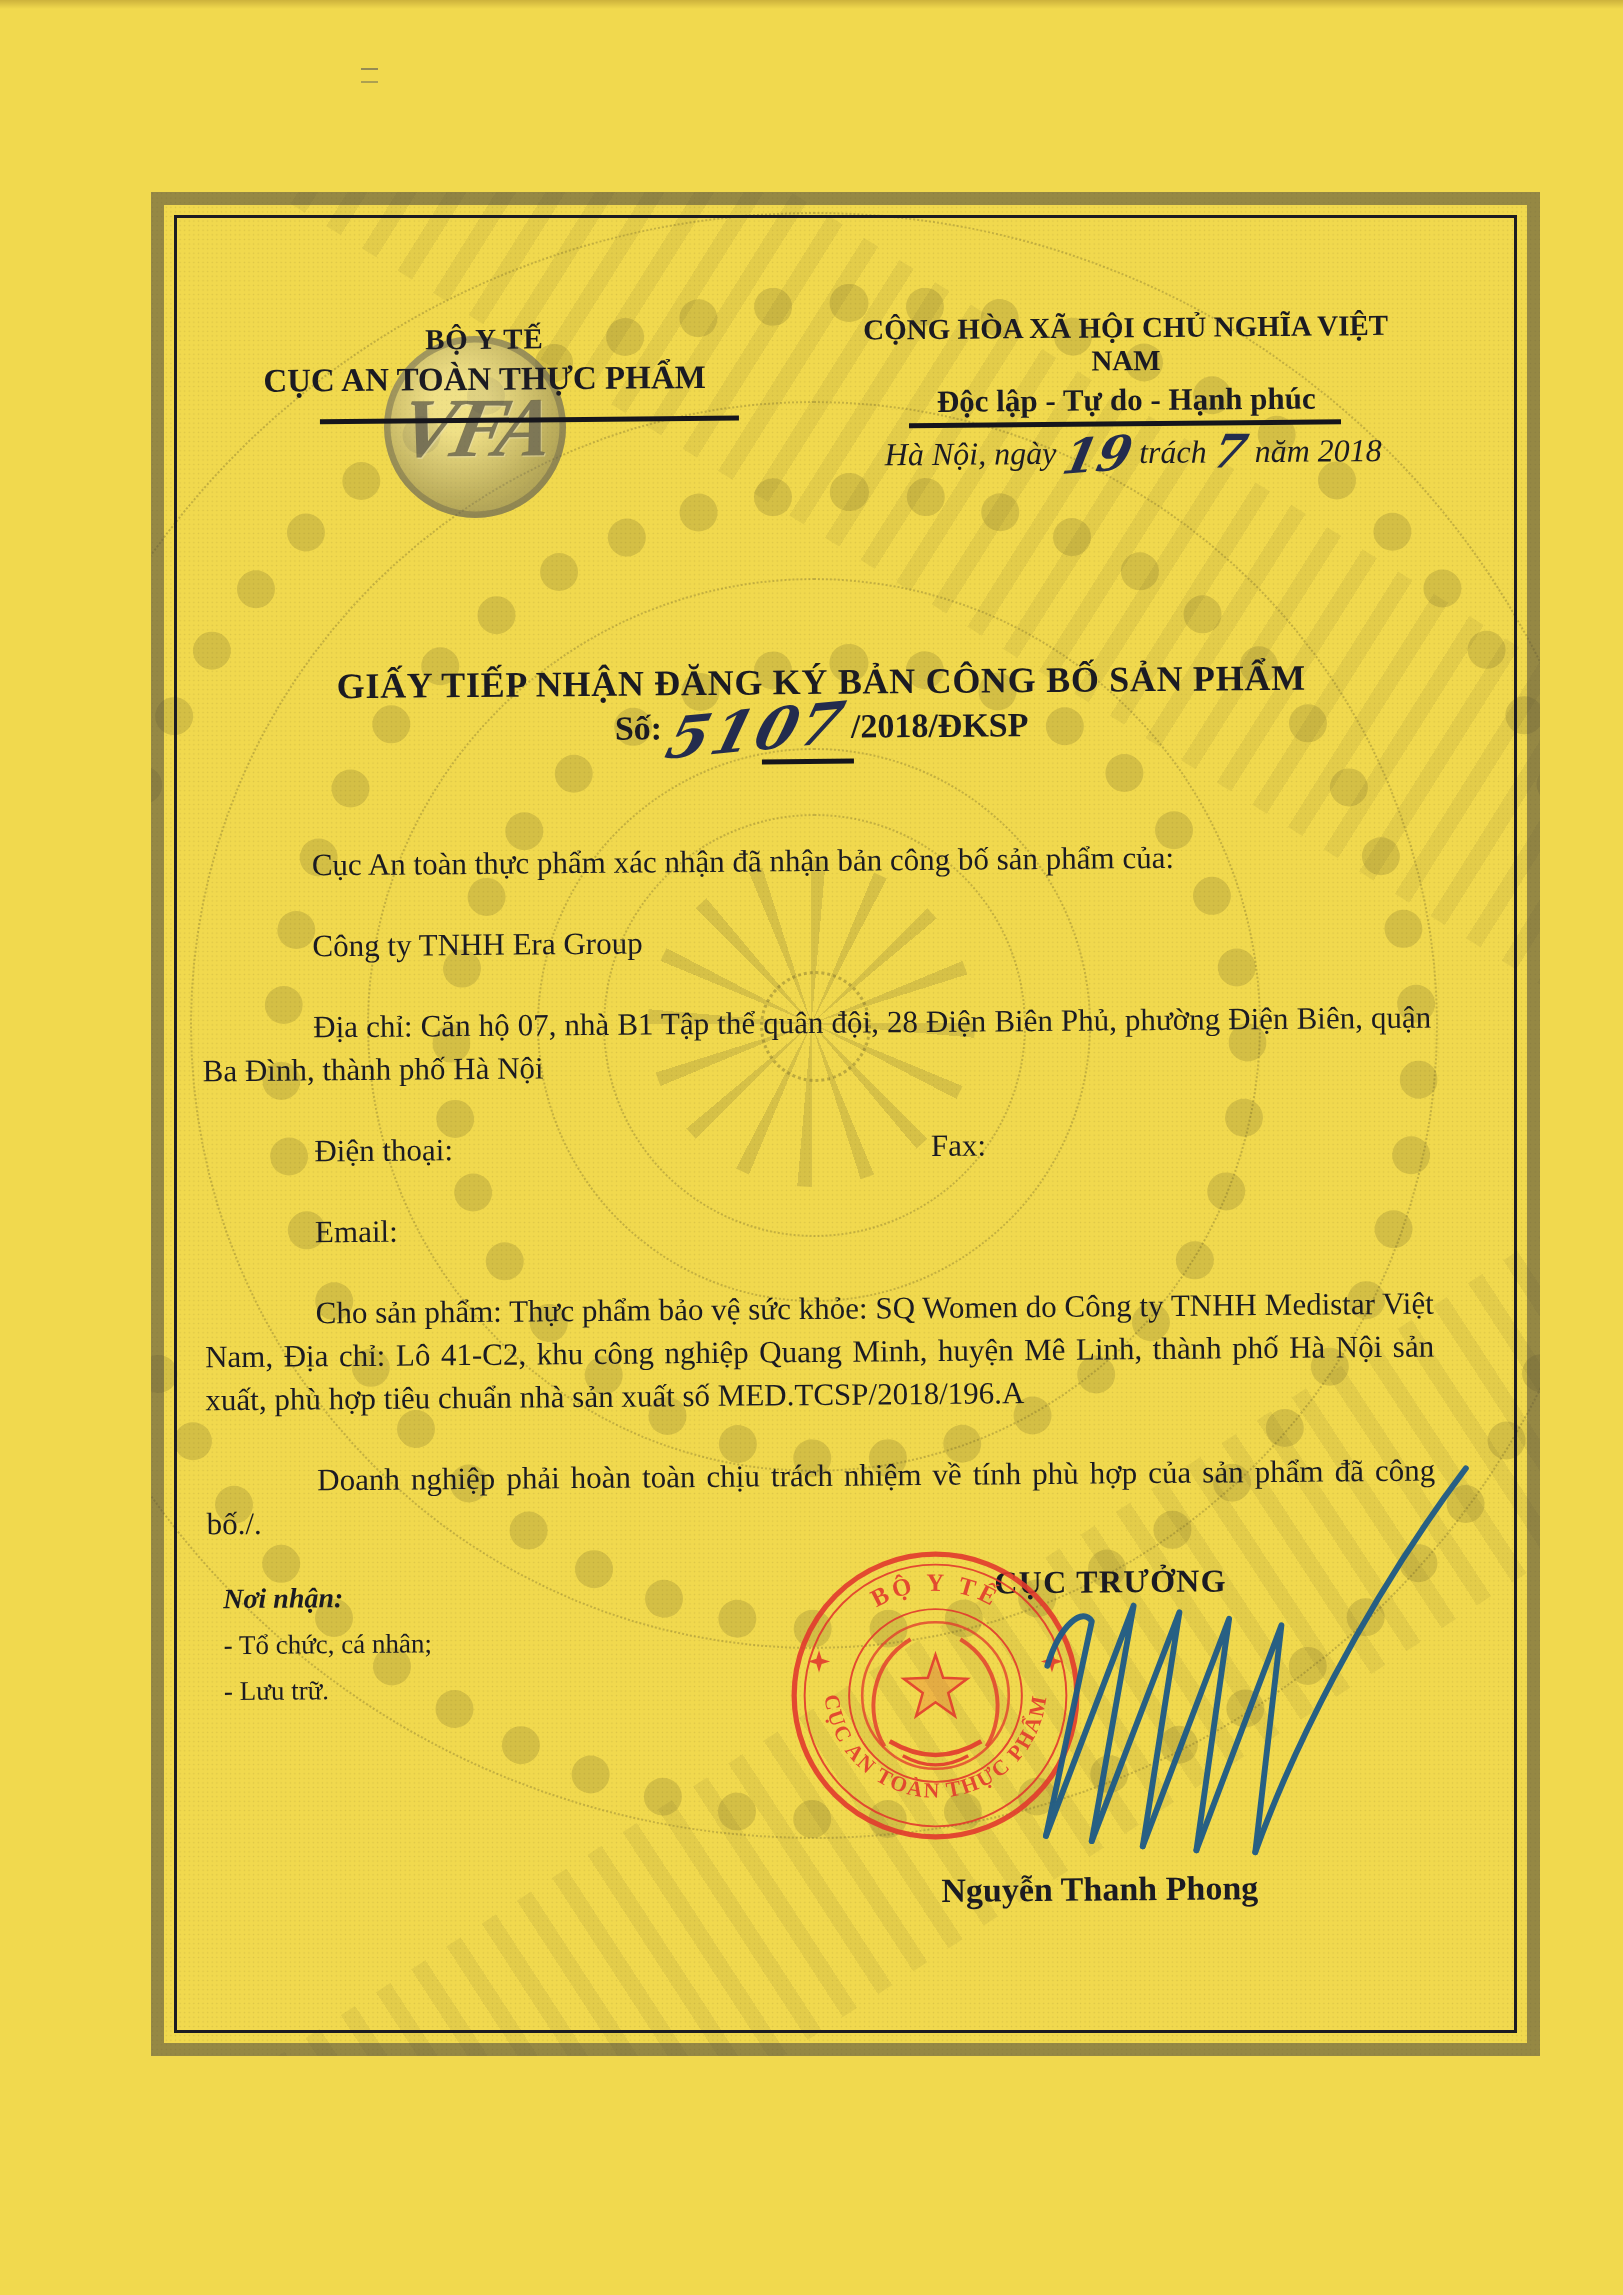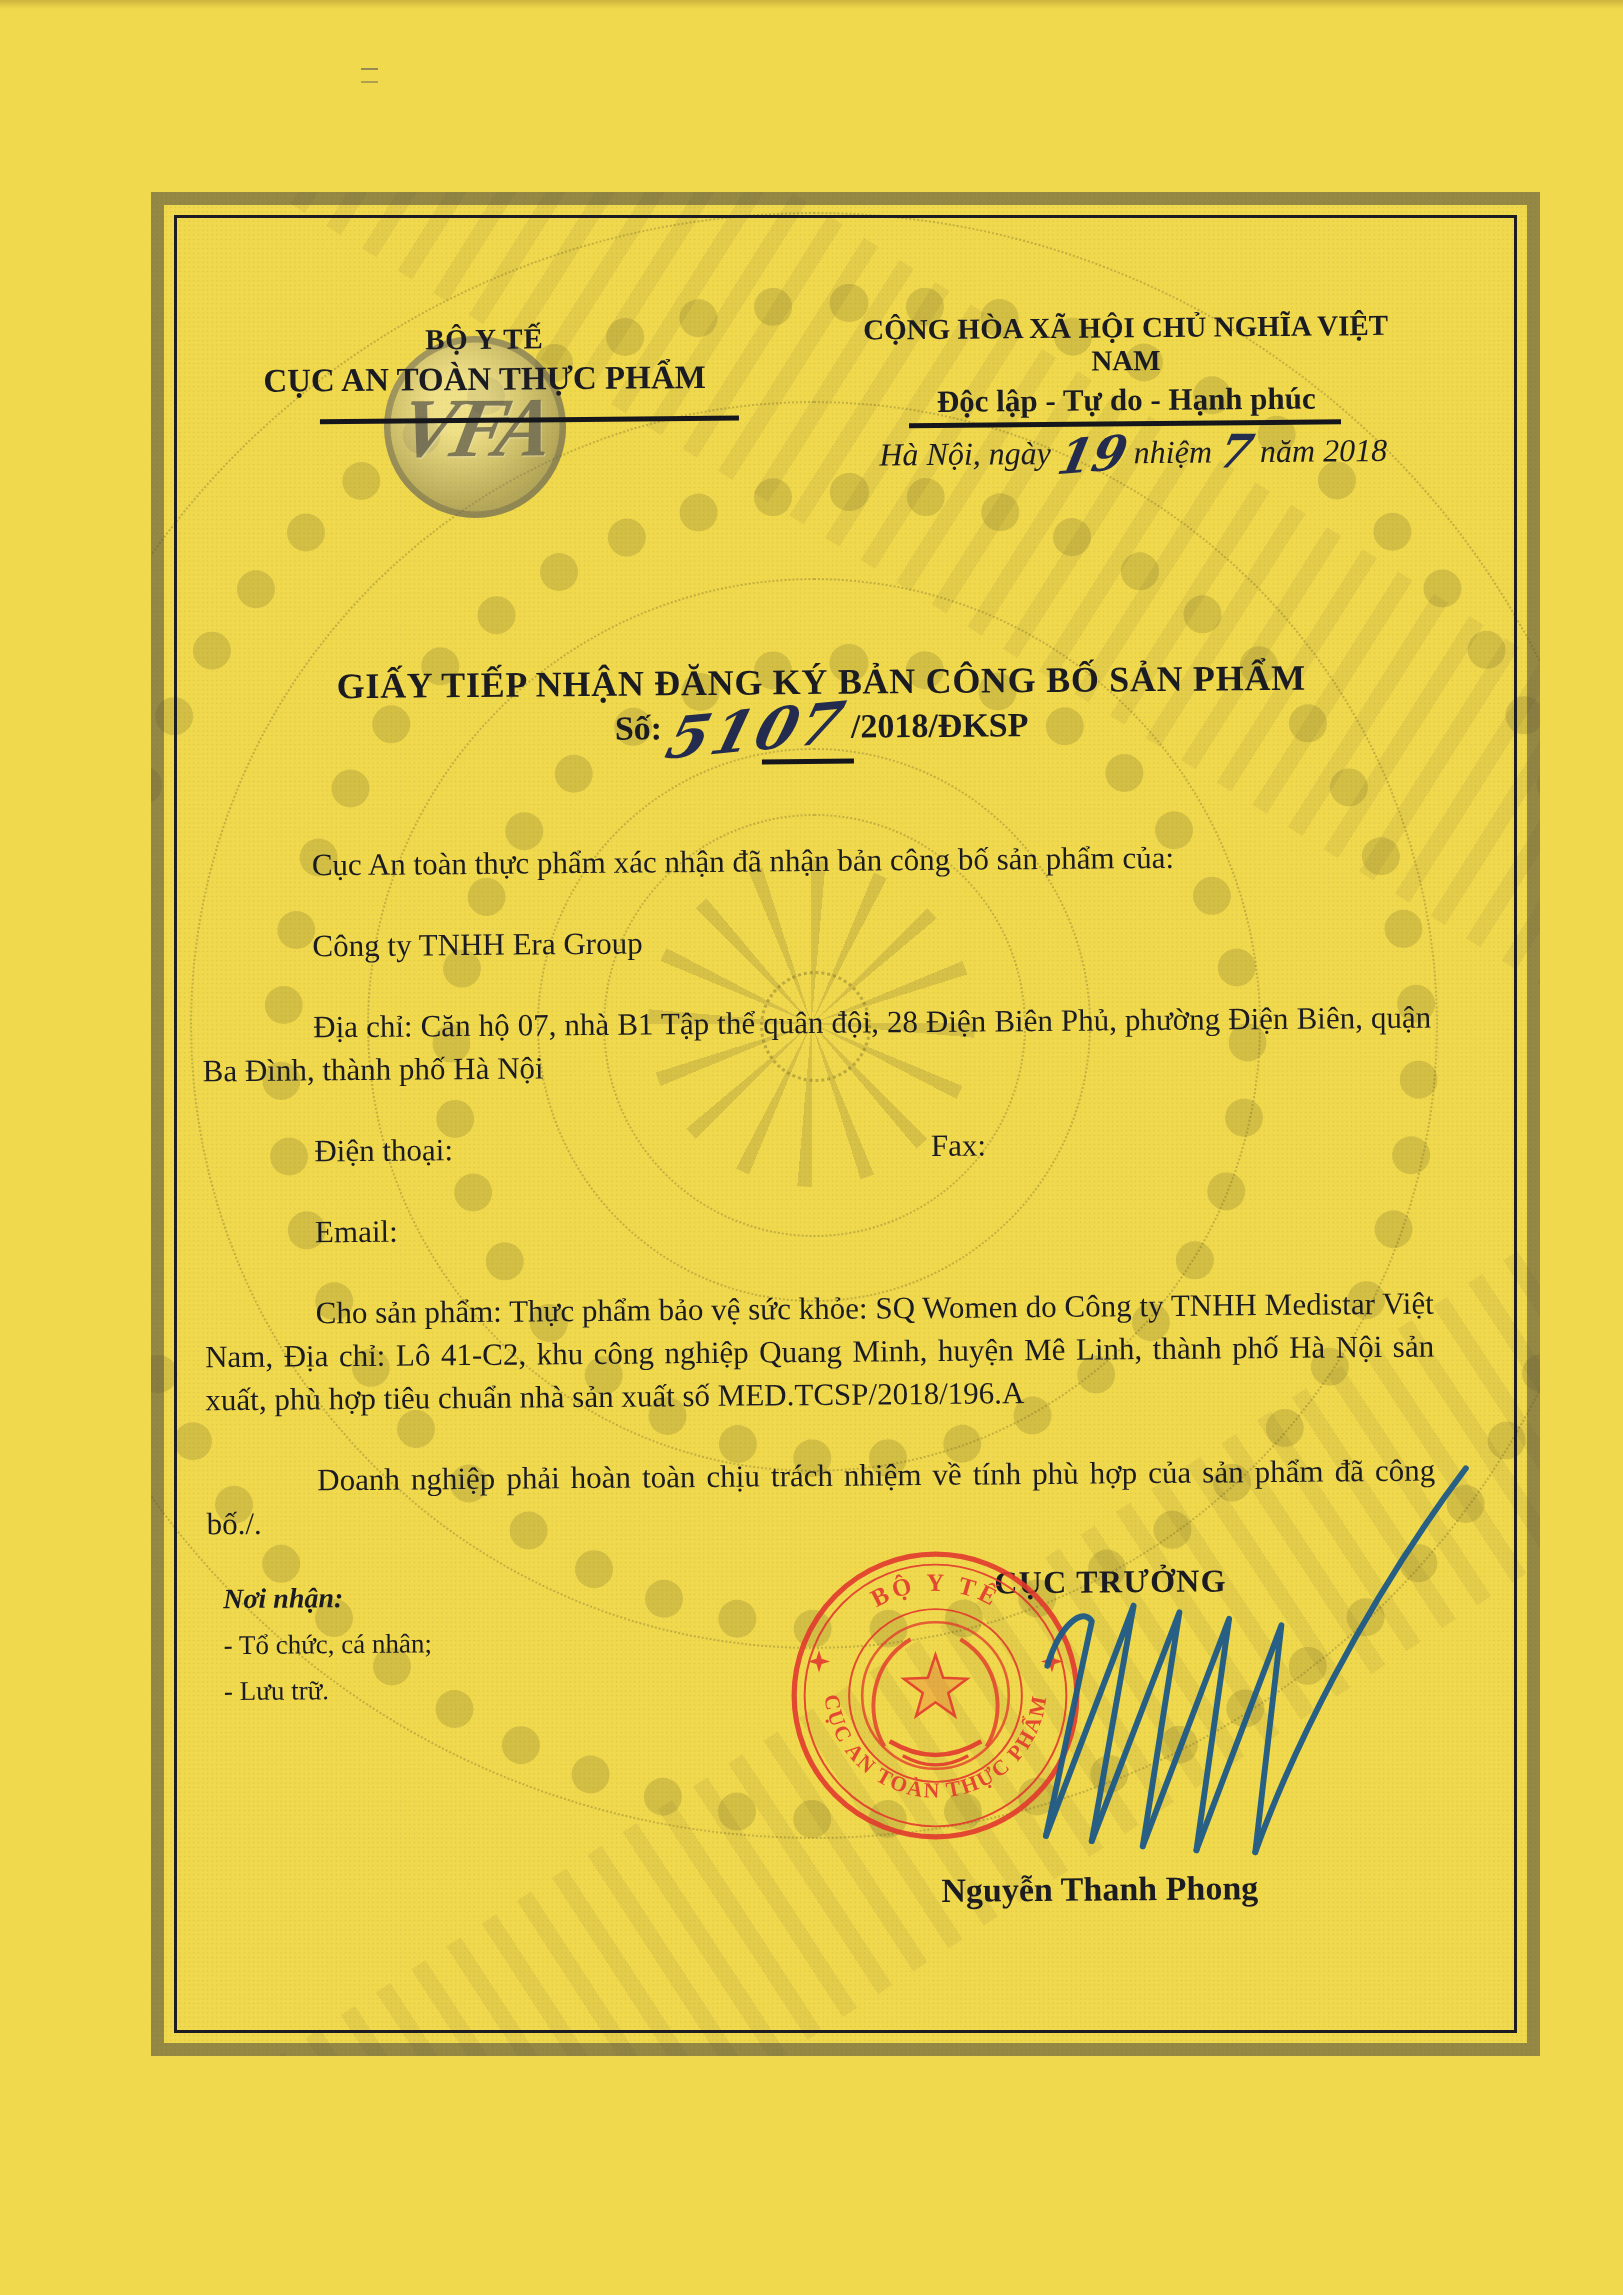--- a/index.html
+++ b/index.html
@@ -132,21 +132,21 @@
 
     <div class="abs hdr-right ctr">
       <div class="l1">CỘNG HÒA XÃ HỘI CHỦ NGHĨA VIỆT NAM</div>
       <div class="l2">Độc lập - Tự do - Hạnh phúc</div>
     </div>
     <div class="abs rule" style="left:915px;top:424px;width:432px;"></div>
 
     <div class="abs date-line ctr">
       <span>Hà Nội, ngày</span>
       <span class="hand hand-day">19</span>
-      <span>nhiệm</span>
+      <span>trách</span>
       <span class="hand hand-month">7</span>
       <span>năm 2018</span>
     </div>
 
     <div class="abs title ctr">GIẤY TIẾP NHẬN ĐĂNG KÝ BẢN CÔNG BỐ SẢN PHẨM</div>
     <div class="abs so-line ctr">
       <span>Số:</span>
       <span class="hand hand-num">5107</span>
       <span>/2018/ĐKSP</span>
     </div>

